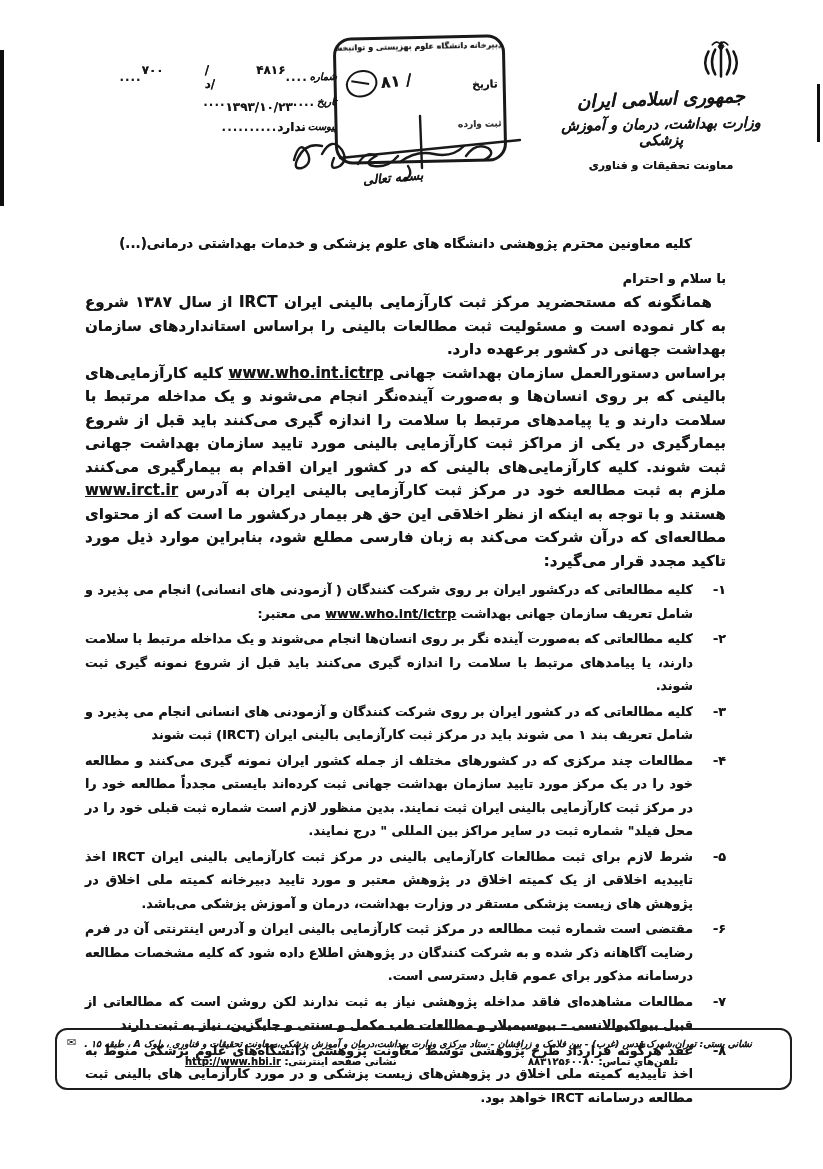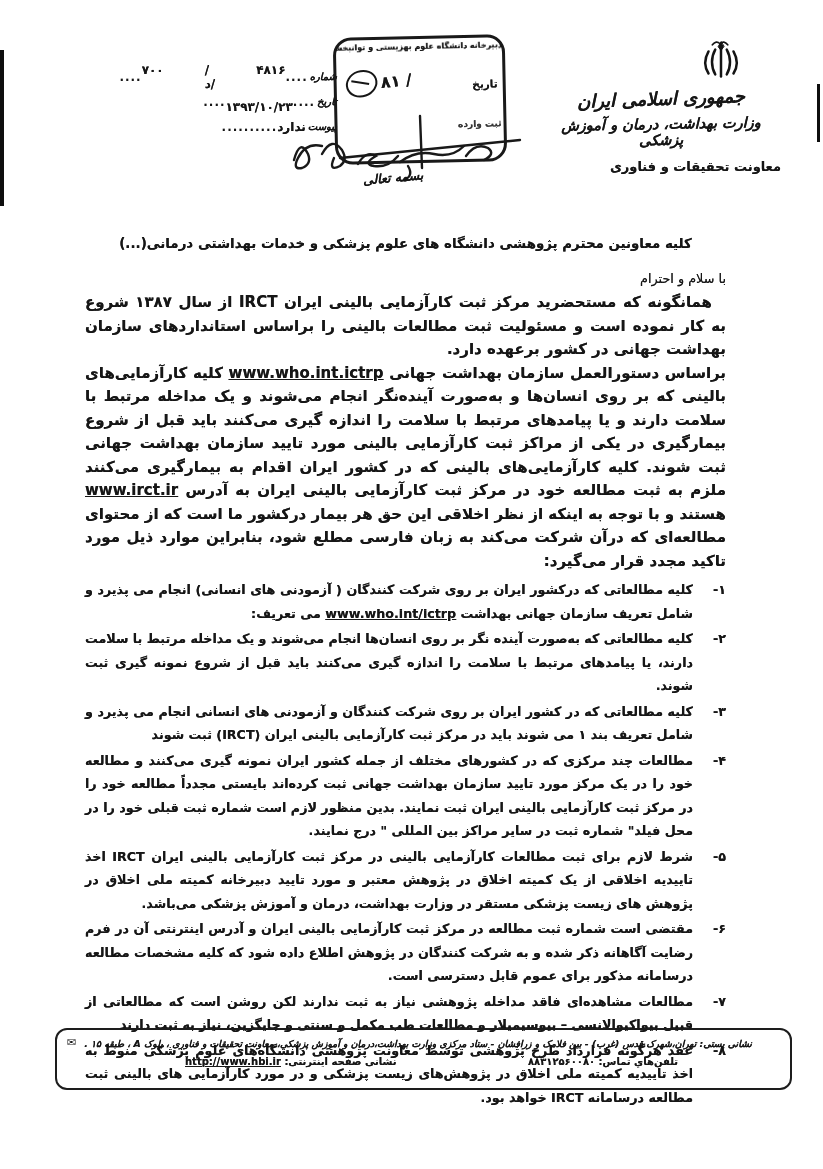--- a/index.html
+++ b/index.html
@@ -9,21 +9,21 @@
   }
   .ink{text-shadow:0 0 0.6px rgba(10,10,10,0.75);}
   
   .artifact-left{position:absolute;left:0;top:50px;width:4px;height:156px;background:#0e0e0e;}
   .artifact-right{position:absolute;right:3px;top:84px;width:3px;height:58px;background:#0e0e0e;}
   
   .emblem{position:absolute;top:38px;right:80px;width:44px;height:48px;}
   .letterhead{position:absolute;top:88px;right:42px;width:240px;text-align:center;}
   .lh1{font-size:18px;font-weight:bold;font-style:italic;transform:rotate(-2deg);}
   .lh2{font-size:14.5px;font-weight:bold;font-style:italic;margin-top:7px;transform:rotate(-1deg);}
-  .lh3{font-size:13px;font-weight:bold;margin-top:11px;text-align:right;}
+  .lh3{font-size:11px;font-weight:bold;margin-top:11px;}
   
   .meta{position:absolute;top:64px;left:122px;width:215px;}
   .meta-line{display:flex;align-items:center;height:25px;font-weight:bold;font-size:12px;justify-content:flex-start;}
   .meta-label{font-style:italic;font-size:10px;margin-left:2px;white-space:nowrap;}
   .dots::before{content:"....";letter-spacing:1px;font-weight:bold;}
   .dots-long::before{content:"..........";letter-spacing:1px;font-weight:bold;}
   .num-seq{display:inline-flex;direction:ltr;gap:41px;}
   
   .stamp{position:absolute;left:334px;top:36px;width:172px;height:127px;border:3px solid #191919;
          border-radius:18px;transform:rotate(-1.2deg);box-sizing:border-box;}
@@ -34,21 +34,21 @@
   .stamp-circle{position:absolute;left:9px;top:30px;width:28px;height:23px;border:2.5px solid #161616;
                 border-radius:50%;transform:rotate(-18deg);}
   .stamp-circle::after{content:"";position:absolute;left:4px;top:9px;width:18px;height:2px;background:#161616;transform:rotate(28deg);}
   .stamp-entry{position:absolute;right:2px;bottom:30px;font-size:9px;font-weight:bold;opacity:0.85;}
   .scrawl{position:absolute;left:288px;top:108px;width:240px;height:95px;pointer-events:none;}
   .besmellah{position:absolute;left:348px;top:170px;width:90px;text-align:center;
              font-size:12.5px;font-weight:bold;font-style:italic;transform:rotate(-5deg);}
   
   .content{position:absolute;top:236px;left:85px;right:97px;}
   .title{font-size:13.4px;font-weight:bold;text-align:center;margin-bottom:20px;}
-  .salutation{font-size:12.8px;font-weight:normal;margin-bottom:5px;}
+  .salutation{font-size:12.8px;font-weight:bold;margin-bottom:5px;}
   .para{font-size:15px;line-height:23.5px;font-weight:bold;text-align:justify;}
   .para.indent{text-indent:14px;}
   .url{text-decoration:underline;unicode-bidi:embed;}
   .list{margin-top:5px;}
   .li{position:relative;padding-right:33px;font-size:12.7px;line-height:23.5px;font-weight:bold;
       text-align:justify;margin-bottom:2px;}
   .li .num{position:absolute;right:0;top:0;}
   
   .footer{position:absolute;left:55px;top:1028px;width:737px;height:62px;border:2px solid #1d1d1d;
           border-radius:12px;box-sizing:border-box;padding:8px 12px 0 10px;}
@@ -138,21 +138,21 @@
   <div class="besmellah ink">بسمه تعالی</div>
 
   <div class="content">
     <div class="title ink">کلیه معاونین محترم پژوهشی دانشگاه های علوم پزشکی و خدمات بهداشتی درمانی(...)</div>
     <div class="salutation ink">با سلام و احترام</div>
     <div>
         <div class="para ink indent"><span>همانگونه که مستحضرید مرکز ثبت کارآزمایی بالینی ایران IRCT از سال ۱۳۸۷ شروع به کار نموده است و مسئولیت ثبت مطالعات بالینی را براساس استانداردهای سازمان بهداشت جهانی در کشور برعهده دارد.</span></div>
         <div class="para ink"><span>براساس دستورالعمل سازمان بهداشت جهانی </span><span class="url ltr">www.who.int.ictrp</span><span> کلیه کارآزمایی‌های بالینی که بر روی انسان‌ها و به‌صورت آینده‌نگر انجام می‌شوند و یک مداخله مرتبط با سلامت دارند و یا پیامدهای مرتبط با سلامت را اندازه گیری می‌کنند باید قبل از شروع بیمارگیری در یکی از مراکز ثبت کارآزمایی بالینی مورد تایید سازمان بهداشت جهانی ثبت شوند. کلیه کارآزمایی‌های بالینی که در کشور ایران اقدام به بیمارگیری می‌کنند ملزم به ثبت مطالعه خود در مرکز ثبت کارآزمایی بالینی ایران به آدرس </span><span class="url ltr">www.irct.ir</span><span> هستند و با توجه به اینکه از نظر اخلاقی این حق هر بیمار درکشور ما است که از محتوای مطالعه‌ای که درآن شرکت می‌کند به زبان فارسی مطلع شود، بنابراین موارد ذیل مورد تاکید مجدد قرار می‌گیرد:</span></div>
       </div>
     <div class="list">
-        <div class="li ink"><span class="num">۱-</span><span><span>کلیه مطالعاتی که درکشور ایران بر روی شرکت کنندگان ( آزمودنی های انسانی) انجام می پذیرد و شامل تعریف سازمان جهانی بهداشت </span><span class="url ltr">www.who.int/ictrp</span><span> می تعریف:</span></span></div>
+        <div class="li ink"><span class="num">۱-</span><span><span>کلیه مطالعاتی که درکشور ایران بر روی شرکت کنندگان ( آزمودنی های انسانی) انجام می پذیرد و شامل تعریف سازمان جهانی بهداشت </span><span class="url ltr">www.who.int/ictrp</span><span> می معتبر:</span></span></div>
         <div class="li ink"><span class="num">۲-</span><span><span>کلیه مطالعاتی که به‌صورت آینده نگر بر روی انسان‌ها انجام می‌شوند و یک مداخله مرتبط با سلامت دارند، یا پیامدهای مرتبط با سلامت را اندازه گیری می‌کنند باید قبل از شروع نمونه گیری ثبت شوند.</span></span></div>
         <div class="li ink"><span class="num">۳-</span><span><span>کلیه مطالعاتی که در کشور ایران بر روی شرکت کنندگان و آزمودنی های انسانی انجام می پذیرد و شامل تعریف بند ۱ می شوند باید در مرکز ثبت کارآزمایی بالینی ایران (IRCT) ثبت شوند</span></span></div>
         <div class="li ink"><span class="num">۴-</span><span><span>مطالعات چند مرکزی که در کشورهای مختلف از جمله کشور ایران نمونه گیری می‌کنند و مطالعه خود را در یک مرکز مورد تایید سازمان بهداشت جهانی ثبت کرده‌اند بایستی مجدداً مطالعه خود را در مرکز ثبت کارآزمایی بالینی ایران ثبت نمایند. بدین منظور لازم است شماره ثبت قبلی خود را در محل فیلد" شماره ثبت در سایر مراکز بین المللی " درج نمایند.</span></span></div>
         <div class="li ink"><span class="num">۵-</span><span><span>شرط لازم برای ثبت مطالعات کارآزمایی بالینی در مرکز ثبت کارآزمایی بالینی ایران IRCT اخذ تاییدیه اخلاقی از یک کمیته اخلاق در پژوهش معتبر و مورد تایید دبیرخانه کمیته ملی اخلاق در پژوهش های زیست پزشکی مستقر در وزارت بهداشت، درمان و آموزش پزشکی می‌باشد.</span></span></div>
         <div class="li ink"><span class="num">۶-</span><span><span>مقتضی است شماره ثبت مطالعه در مرکز ثبت کارآزمایی بالینی ایران و آدرس اینترنتی آن در فرم رضایت آگاهانه ذکر شده و به شرکت کنندگان در پژوهش اطلاع داده شود که کلیه مشخصات مطالعه درسامانه مذکور برای عموم قابل دسترسی است.</span></span></div>
         <div class="li ink"><span class="num">۷-</span><span><span>مطالعات مشاهده‌ای فاقد مداخله پژوهشی نیاز به ثبت ندارند لکن روشن است که مطالعاتی از قبیل بیواکیوالانسی – بیوسیمیلار و مطالعات طب مکمل و سنتی و جایگزین، نیاز به ثبت دارند</span></span></div>
         <div class="li ink"><span class="num">۸-</span><span><span>عقد هرگونه قرارداد طرح پژوهشی توسط معاونت پژوهشی دانشگاه‌های علوم پزشکی منوط به اخذ تاییدیه کمیته ملی اخلاق در پژوهش‌های زیست پزشکی و در مورد کارآزمایی های بالینی ثبت مطالعه درسامانه IRCT خواهد بود.</span></span></div>
       </div>
   </div>
 

